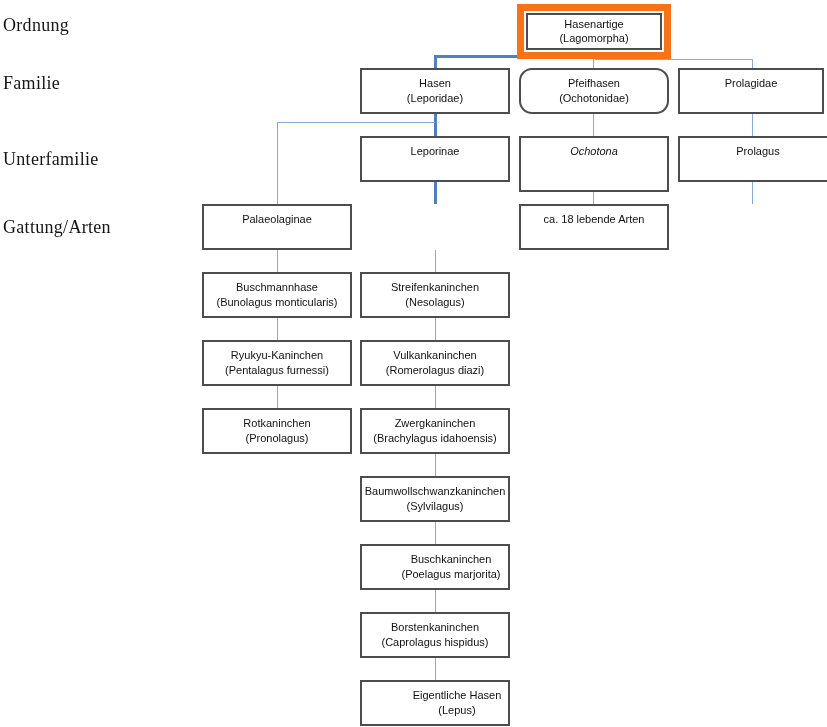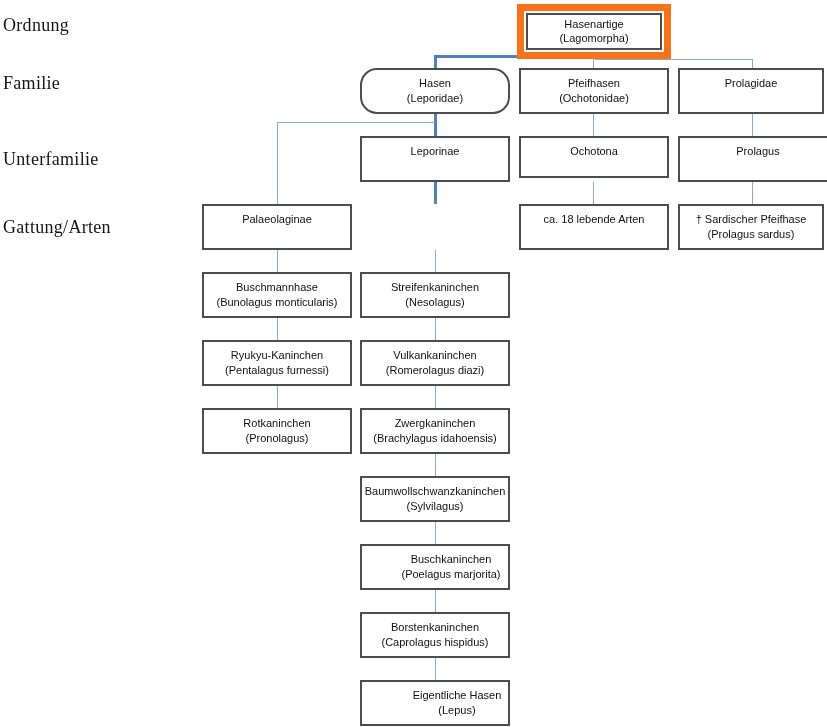--- a/index.html
+++ b/index.html
@@ -92,51 +92,47 @@
   <div class="conn cs" style="left:435px;top:590px;width:1px;height:22px;"></div>
   <div class="conn cs" style="left:435px;top:658px;width:1px;height:22px;"></div>
 
   <div class="root-outer" style="left:517px;top:4px;width:154px;">
     <div class="root-inner">
       <span>Hasenartige</span>
       <span>(Lagomorpha)</span>
     </div>
   </div>
 
-  <div class="node" style="left:360px;top:68px;width:150px;height:46px;border-radius:17px;">
+  <div class="node" style="left:360px;top:68px;width:150px;height:46px;">
     <span>Hasen</span>
     <span>(Leporidae)</span>
   </div>
-  <div class="node" style="left:519px;top:68px;width:150px;height:46px;">
+  <div class="node" style="left:519px;top:68px;width:150px;height:46px;border-radius:13px;">
     <span>Pfeifhasen</span>
     <span>(Ochotonidae)</span>
   </div>
   <div class="node" style="left:678px;top:68px;width:146px;height:46px;">
     <span>Prolagidae</span>
   </div>
 
   <div class="node" style="left:360px;top:136px;width:150px;height:46px;">
     <span>Leporinae</span>
   </div>
-  <div class="node" style="left:519px;top:136px;width:150px;height:42px;">
+  <div class="node" style="left:519px;top:136px;width:150px;height:56px;font-style:italic;">
     <span>Ochotona</span>
   </div>
   <div class="node" style="left:678px;top:136px;width:160px;height:46px;">
     <span>Prolagus</span>
   </div>
 
   <div class="node" style="left:202px;top:204px;width:150px;height:46px;">
     <span>Palaeolaginae</span>
   </div>
   <div class="node" style="left:519px;top:204px;width:150px;height:46px;">
     <span>ca. 18 lebende Arten</span>
-  </div>
-  <div class="node" style="left:678px;top:204px;width:146px;height:46px;">
-    <span>† Sardischer Pfeifhase</span>
-    <span>(Prolagus sardus)</span>
   </div>
 
   <div class="node" style="left:202px;top:272px;width:150px;height:46px;">
     <span>Buschmannhase</span>
     <span>(Bunolagus monticularis)</span>
   </div>
   <div class="node" style="left:360px;top:272px;width:150px;height:46px;">
     <span>Streifenkaninchen</span>
     <span>(Nesolagus)</span>
   </div>

